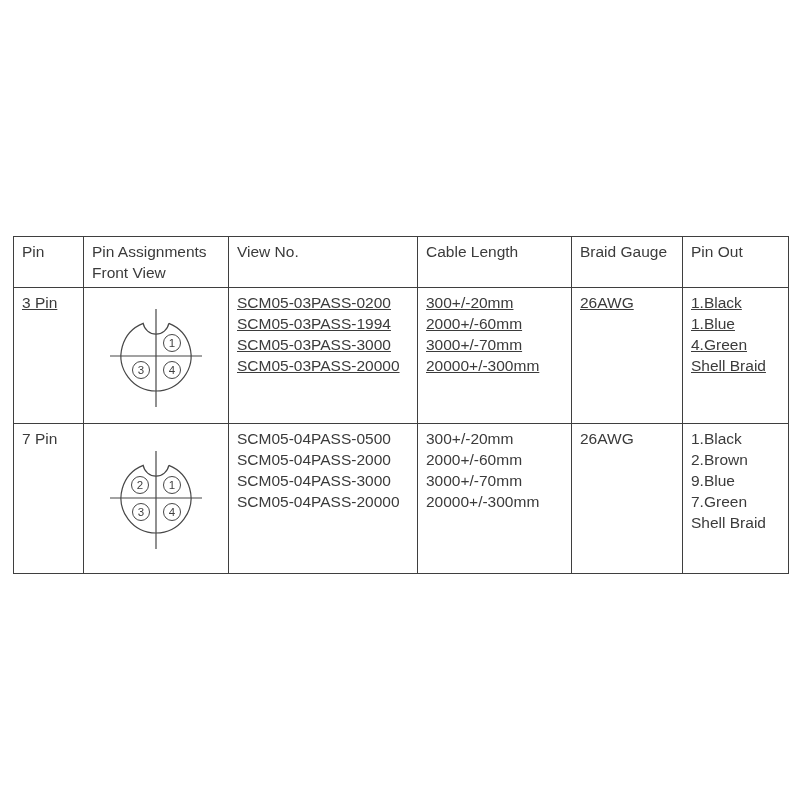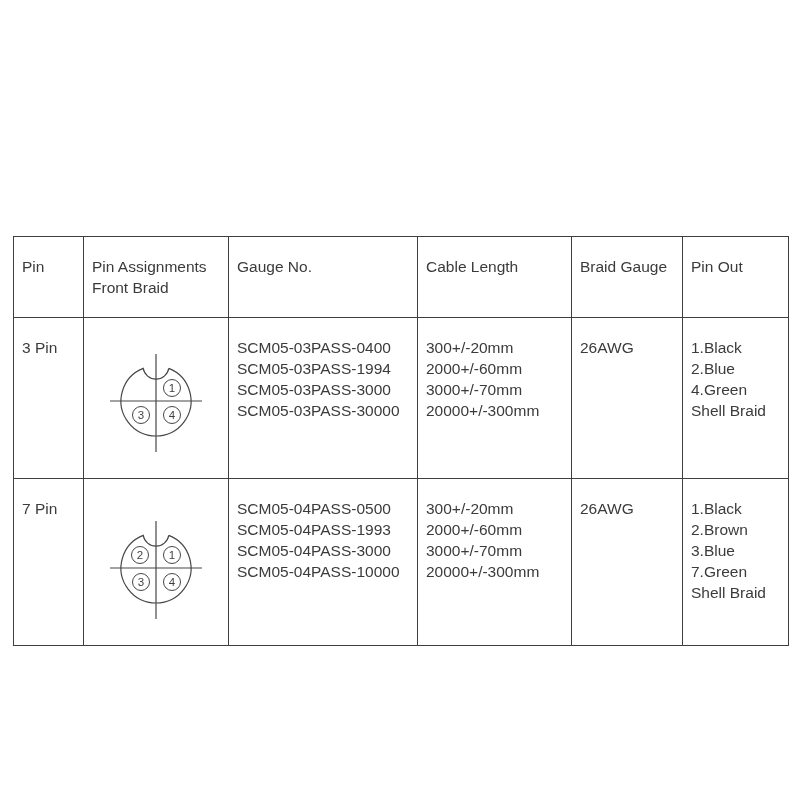--- a/index.html
+++ b/index.html
@@ -29,25 +29,25 @@
     color: #3b3b3b;
     font-size: 15.5px;
     line-height: 21px;
   }
   table.spec th,
   table.spec td {
     border: 1px solid #3f3f3f;
     vertical-align: top;
     text-align: left;
     font-weight: normal;
-    padding: 19px 8px;
+    padding: 4px 8px;
     overflow: hidden;
   }
   tr.hdr   { height: 45px; }
-  tr.row-1 { height: 136px; }
+  tr.row-1 { height: 136px; text-decoration: underline; }
   tr.row-2 { height: 150px; }
 
   td.diagram-cell { padding: 0; }
   td.diagram-cell svg { display: block; margin: 0 auto; }
   tr.row-1 td.diagram-cell svg { margin-top: 6px; }
   tr.row-2 td.diagram-cell svg { margin-top: 12px; }
 
   .connector-stroke {
     stroke: #474747;
     stroke-width: 1.2;
@@ -79,24 +79,24 @@
       <col style="width:106px">
     </colgroup>
 
     <tbody>
         <tr class="hdr">
       <th>
         <div>Pin</div>
       </th>
       <th>
         <div>Pin Assignments</div>
-        <div>Front Braid</div>
-      </th>
-      <th>
-        <div>Gauge No.</div>
+        <div>Front View</div>
+      </th>
+      <th>
+        <div>View No.</div>
       </th>
       <th>
         <div>Cable Length</div>
       </th>
       <th>
         <div>Braid Gauge</div>
       </th>
       <th>
         <div>Pin Out</div>
       </th>
@@ -119,37 +119,37 @@
             <circle class="pin-circle" r="8.5"></circle>
             <text class="pin-num" text-anchor="middle" y="4">3</text>
           </g>
           <g transform="translate(16,14)">
             <circle class="pin-circle" r="8.5"></circle>
             <text class="pin-num" text-anchor="middle" y="4">4</text>
           </g>
         </svg>
       </td>
       <td>
-        <div>SCM05-03PASS-0400</div>
+        <div>SCM05-03PASS-0200</div>
         <div>SCM05-03PASS-1994</div>
         <div>SCM05-03PASS-3000</div>
-        <div>SCM05-03PASS-30000</div>
+        <div>SCM05-03PASS-20000</div>
       </td>
       <td>
         <div>300+/-20mm</div>
         <div>2000+/-60mm</div>
         <div>3000+/-70mm</div>
         <div>20000+/-300mm</div>
       </td>
       <td>
         <div>26AWG</div>
       </td>
       <td>
         <div>1.Black</div>
-        <div>2.Blue</div>
+        <div>1.Blue</div>
         <div>4.Green</div>
         <div>Shell Braid</div>
       </td>
     </tr>
 
     <tr class="row-2">
       <td>
         <div>7 Pin</div>
       </td>
       <td class="diagram-cell">
@@ -170,37 +170,37 @@
             <text class="pin-num" text-anchor="middle" y="4">3</text>
           </g>
           <g transform="translate(16,14)">
             <circle class="pin-circle" r="8.5"></circle>
             <text class="pin-num" text-anchor="middle" y="4">4</text>
           </g>
         </svg>
       </td>
       <td>
         <div>SCM05-04PASS-0500</div>
-        <div>SCM05-04PASS-1993</div>
+        <div>SCM05-04PASS-2000</div>
         <div>SCM05-04PASS-3000</div>
-        <div>SCM05-04PASS-10000</div>
+        <div>SCM05-04PASS-20000</div>
       </td>
       <td>
         <div>300+/-20mm</div>
         <div>2000+/-60mm</div>
         <div>3000+/-70mm</div>
         <div>20000+/-300mm</div>
       </td>
       <td>
         <div>26AWG</div>
       </td>
       <td>
         <div>1.Black</div>
         <div>2.Brown</div>
-        <div>3.Blue</div>
+        <div>9.Blue</div>
         <div>7.Green</div>
         <div>Shell Braid</div>
       </td>
     </tr>
   </tbody>
     </table>
 
 </div>
 
 </body></html>

